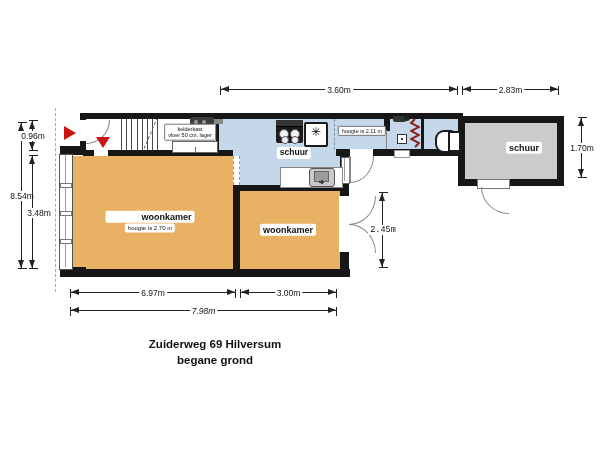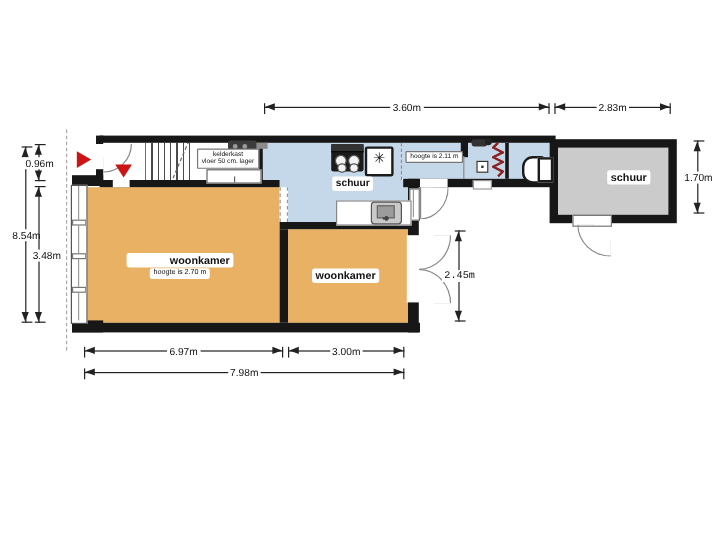--- a/index.html
+++ b/index.html
@@ -206,22 +206,26 @@
       <span class="a r"></span>
     <span class="lbl">6.97m</span>
   </div>
   <div class="dimh" style="left:240px;top:292px;width:97px;">
     <span class="t l"></span>
       <span class="t r"></span>
       <span class="a l"></span>
       <span class="a r"></span>
     <span class="lbl">3.00m</span>
   </div>
-  <div class="dimh" style="left:70px;top:310px;width:267px;">
+  <div class="dimh" style="left:70px;top:310px;width:267px;font-style:italic;">
     <span class="t l"></span>
       <span class="t r"></span>
       <span class="a l"></span>
       <span class="a r"></span>
     <span class="lbl">7.98m</span>
   </div>
 
+  <div class="title">
+    <div>Zuiderweg 69 Hilversum</div>
+    <div>begane grond</div>
+  </div>
 
 </div>
 
 </body></html>

